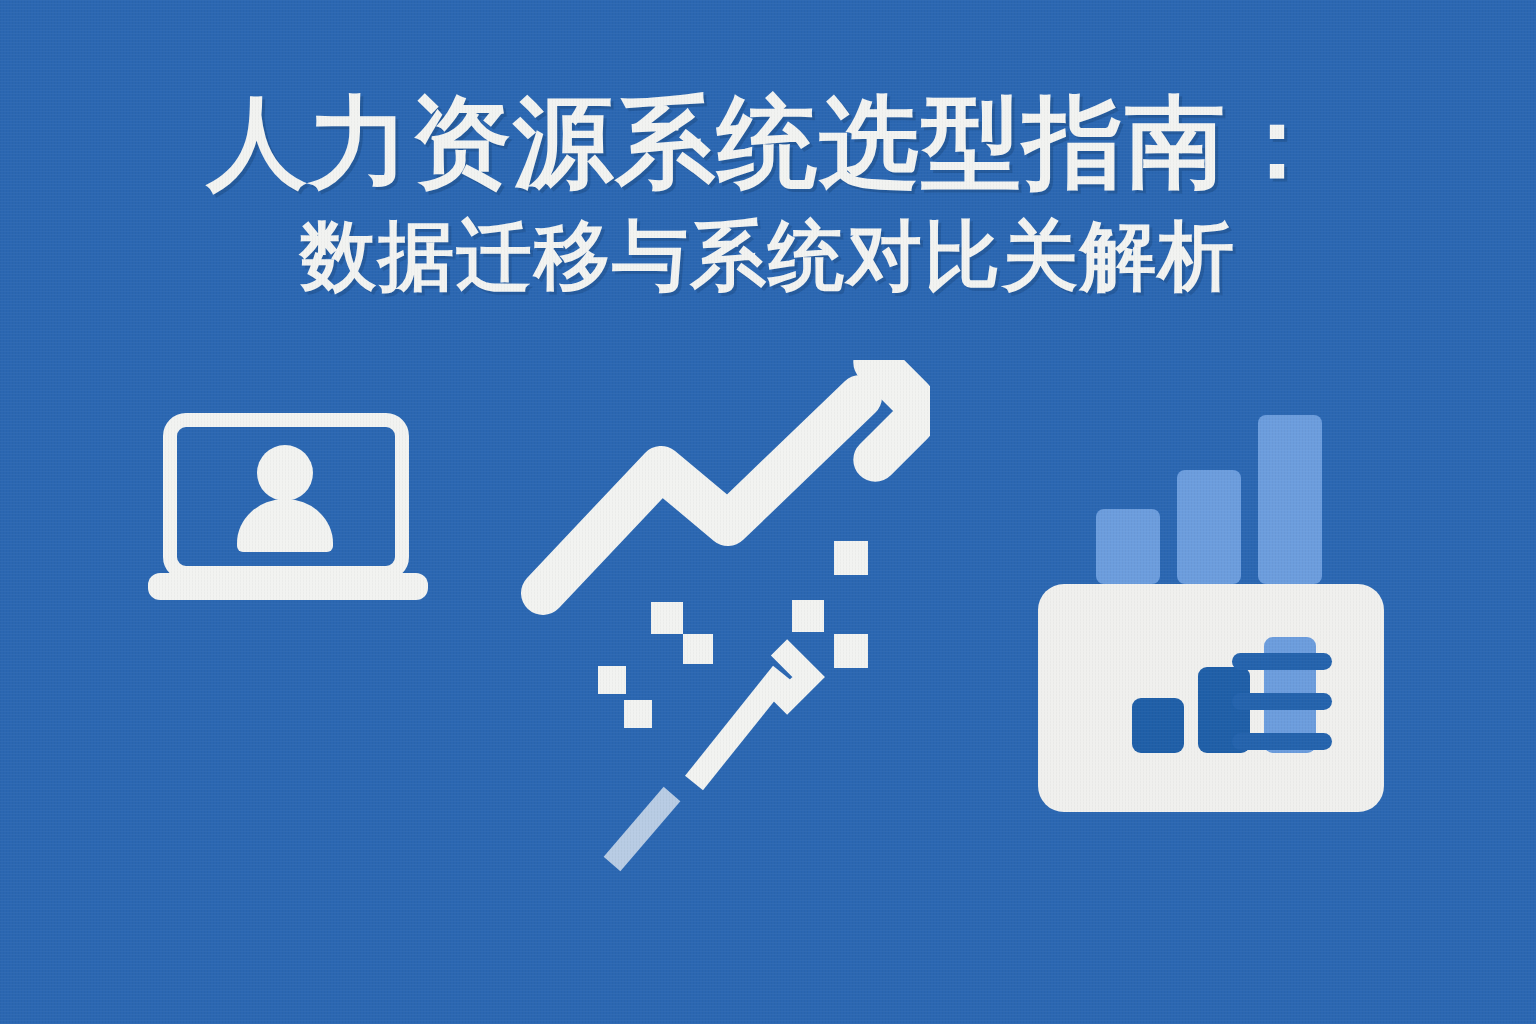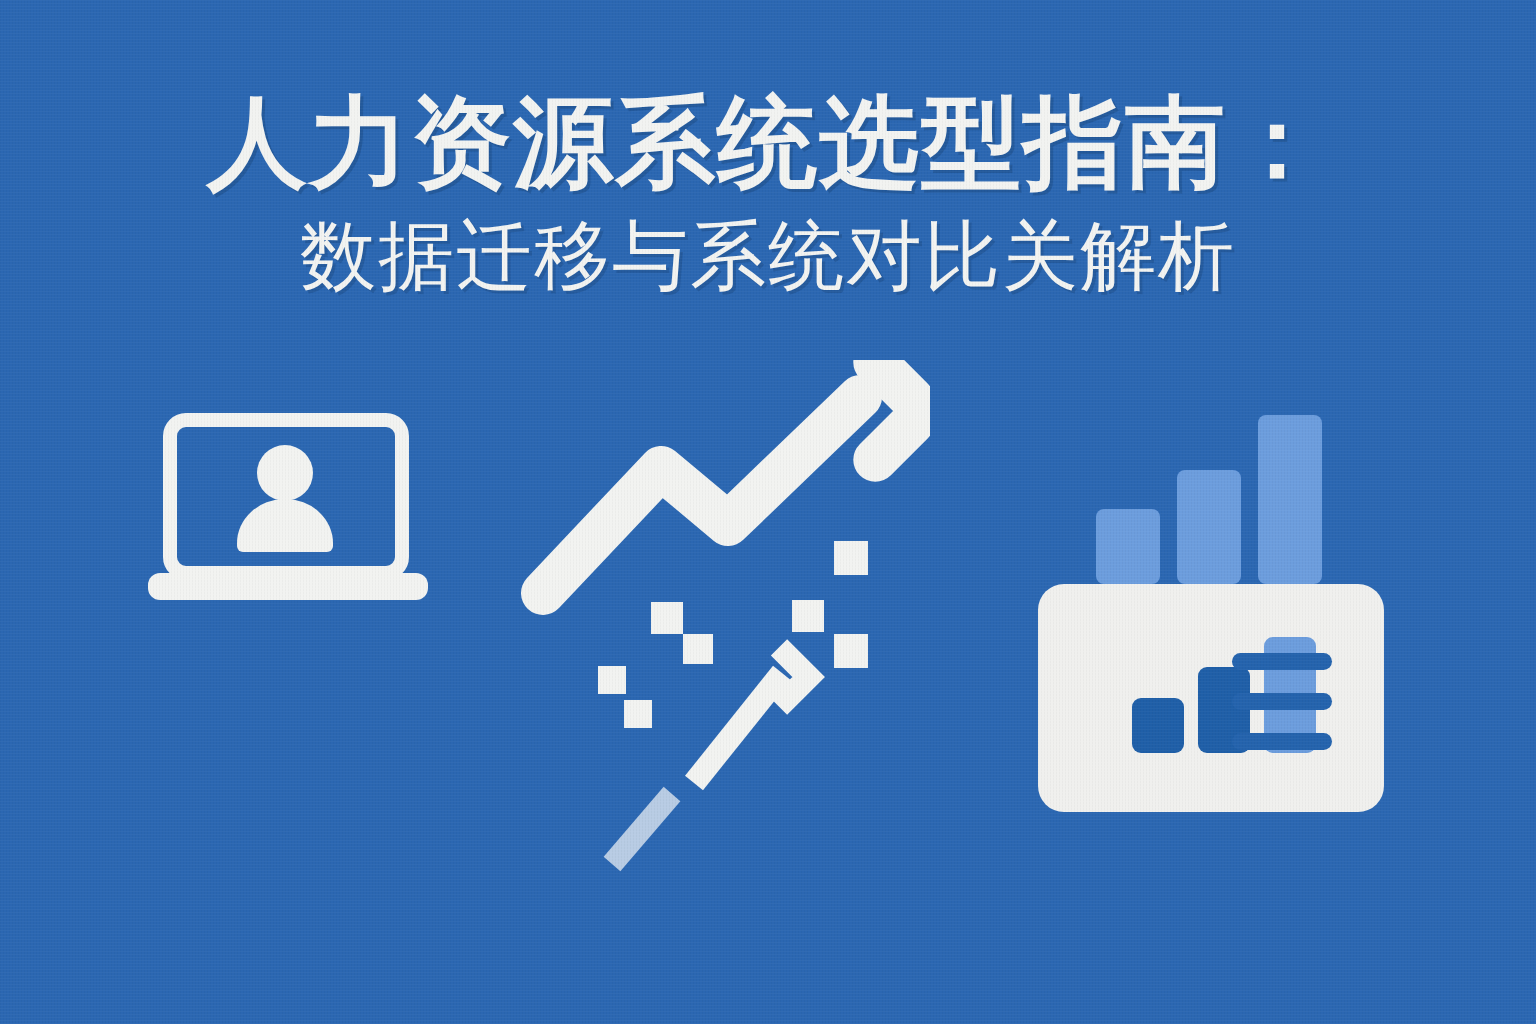--- a/index.html
+++ b/index.html
@@ -46,21 +46,21 @@
     letter-spacing: 2px;
     text-shadow: 3px 3px 0 rgba(20,60,110,0.33);
     white-space: nowrap;
   }
   .title-sub {
     display: block;
     margin-top: 14px;
     color: #f2f3f1;
     font-size: 76px;
     line-height: 1.15;
-    font-weight: 400;
+    font-weight: 700;
     letter-spacing: 2px;
     text-shadow: 3px 3px 0 rgba(20,60,110,0.30);
     white-space: nowrap;
   }
 
   
   .icon-row { position: absolute; left: 0; top: 0; width: 1536px; height: 1024px; }
   .icon-svg { position: absolute; display: block; }
 
   #laptop-icon  { left: 120px;  top: 395px; }

